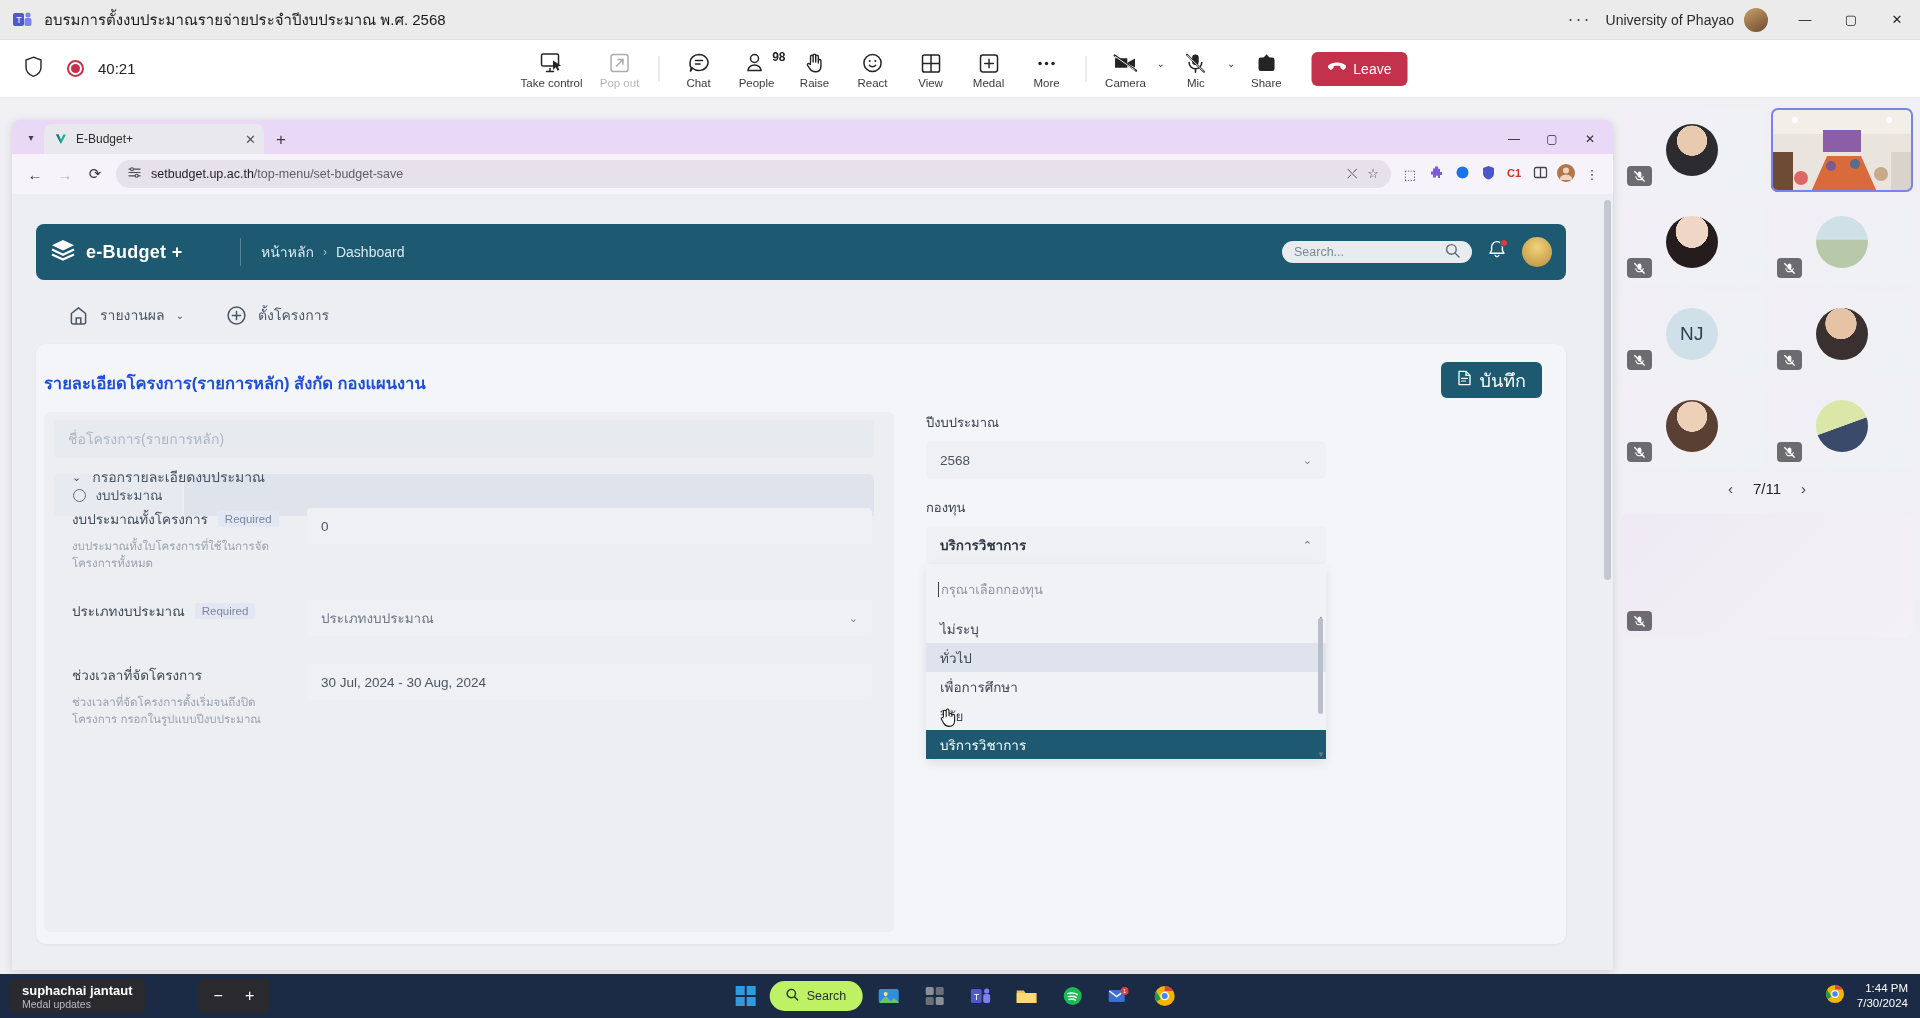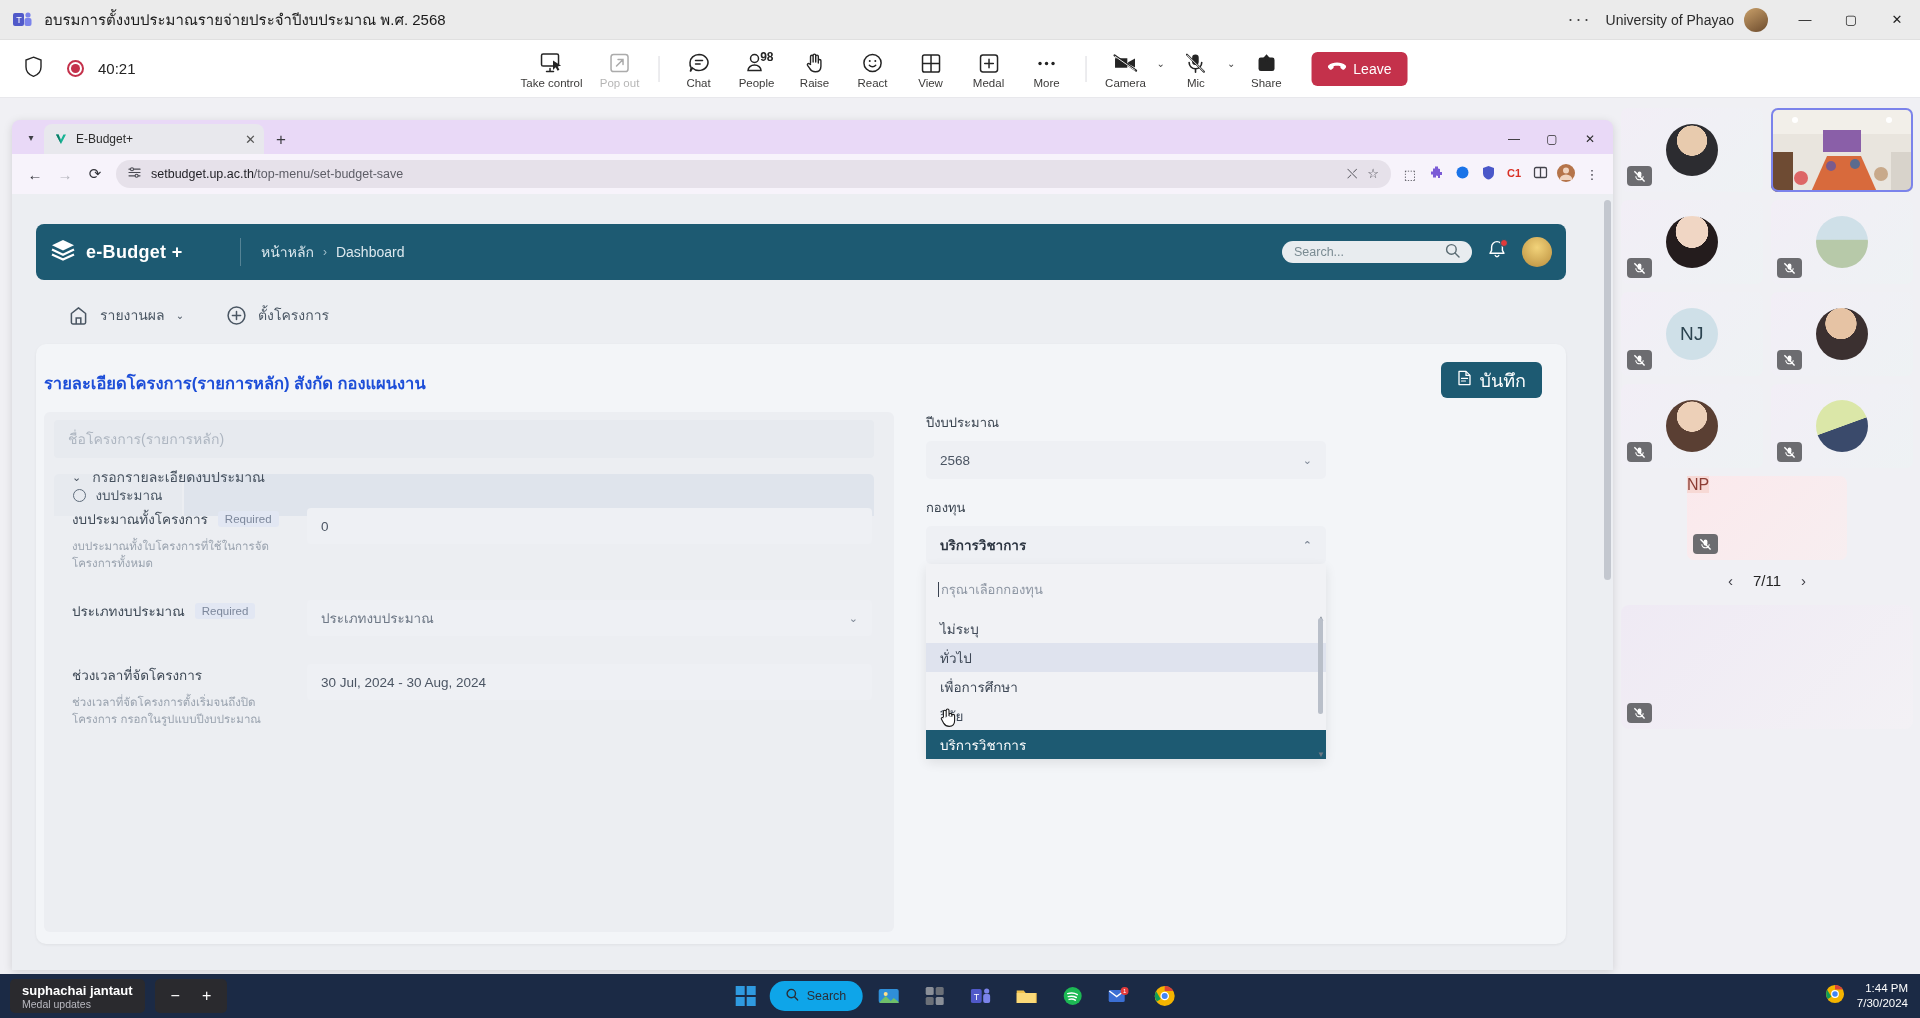--- a/index.html
+++ b/index.html
@@ -56,21 +56,21 @@
   }
   .tool-item {
     display: flex; flex-direction: column; align-items: center; justify-content: center;
     min-width: 58px; padding: 2px 8px 0; cursor: pointer; position: relative;
   }
   .tool-item .ic { height: 26px; display: flex; align-items: center; justify-content: center; }
   .tool-item .lb { font-size: 11.5px; color: #3b3a39; margin-top: 1px; white-space: nowrap; }
   .tool-item.dim .lb, .tool-item.dim svg { opacity: .38; }
   .tool-sep { width: 1px; height: 26px; background: #d9d9de; margin: 0 10px; }
   .badge-count {
-    position: absolute; top: 2px; right: 12px; font-size: 12px; font-weight: bold; color: #242424;
+    position: absolute; top: 2px; right: 0; font-size: 12px; font-weight: bold; color: #242424;
   }
   .caret { font-size: 10px; color: #444; padding: 0 2px; align-self: center; margin-top: -10px; }
   .leave-btn {
     background: #c4314b; color: #fff; border-radius: 6px; height: 34px;
     display: flex; align-items: center; padding: 0 16px; margin-left: 16px;
     font-size: 14px; gap: 7px; cursor: pointer;
   }
 
   
   .browser {
@@ -268,38 +268,38 @@
     background: linear-gradient(135deg,#efeaf4,#f3f1f5); position: relative; overflow: hidden;
   }
   .solo-tile {
     width: 160px; height: 84px; border-radius: 7px; margin: 8px auto 0;
     background: linear-gradient(135deg,#fbe9ec,#f7eef0); position: relative;
   }
 
   
   .taskbar {
     position: absolute; left: 0; bottom: 0; width: 1920px; height: 44px;
-    background: #1b2a45; display: flex; align-items: center;
+    background: #1b2a45; display: flex; align-items: center; gap: 43px;
   }
   .tb-ntf {
     margin-left: 10px; background: #2a2a2e; border-radius: 5px; height: 34px;
     display: flex; flex-direction: column; justify-content: center;
     padding: 0 12px; color: #fff;
   }
   .tb-ntf .n1 { font-size: 13px; font-weight: 700; }
   .tb-ntf .n2 { font-size: 10.5px; color: #b9b9c0; }
   .tb-zoom {
     margin-left: 10px; background: #2a2a2e; border-radius: 5px; height: 34px;
     display: flex; align-items: center; gap: 22px; padding: 0 16px; color: #fff; font-size: 16px;
   }
   .tb-mid { position: absolute; left: 50%; transform: translateX(-50%); display: flex; align-items: center; gap: 6px; }
   .win-logo { width: 20px; height: 20px; display: grid; grid-template-columns: 1fr 1fr; gap: 2px; }
   .win-logo i { background: #2f9ae0; display: block; }
   .tb-search {
-    background: #0ea5e9; border-radius: 16px; height: 30px; display: flex; align-items: center;
+    background: #bef264; border-radius: 16px; height: 30px; display: flex; align-items: center;
     gap: 8px; padding: 0 16px; font-size: 12.5px; color: #2a2f38; margin-left: 8px;
   }
   .tb-app { width: 32px; height: 30px; display: flex; align-items: center; justify-content: center; margin: 0 4px; position: relative; }
   .tb-right2 { position: absolute; right: 12px; display: flex; align-items: center; gap: 12px; color: #fff; }
   .tb-clock { font-size: 11.5px; line-height: 1.3; text-align: right; }
 </style>
 </head>
 <body>
 
 <div class="screen">
@@ -804,30 +804,20 @@
         <span class="mute-chip">
             <svg width="13" height="13" viewBox="0 0 13 13">
               <rect x="4.6" y="1.6" width="3.8" height="6" rx="1.9" fill="#fff"></rect>
               <path d="M2.8 6.2c0 2 1.7 3.6 3.7 3.6s3.7-1.6 3.7-3.6" fill="none" stroke="#fff" stroke-width="1.1"></path>
               <path d="M1.4 1.2 11.6 11.6" stroke="#fff" stroke-width="1.4"></path>
             </svg>
           </span>
       </div>
     </div>
 
-    <div class="solo-tile">
-      <span class="initials" style="background:#f7d9d5;color:#8c3d34">NP</span>
-      <span class="mute-chip">
-          <svg width="13" height="13" viewBox="0 0 13 13">
-            <rect x="4.6" y="1.6" width="3.8" height="6" rx="1.9" fill="#fff"></rect>
-            <path d="M2.8 6.2c0 2 1.7 3.6 3.7 3.6s3.7-1.6 3.7-3.6" fill="none" stroke="#fff" stroke-width="1.1"></path>
-            <path d="M1.4 1.2 11.6 11.6" stroke="#fff" stroke-width="1.4"></path>
-          </svg>
-        </span>
-    </div>
 
     <div class="pager">
       <span class="ch">‹</span>
       <span class="num">7/11</span>
       <span class="ch">›</span>
     </div>
 
     <div class="big-tile">
       <span class="pic" style="width:64px;height:64px;background:radial-gradient(circle at 50% 30%, #e8cdb4 0 34%, #31292a 35%)"></span>
       <span class="mute-chip">

